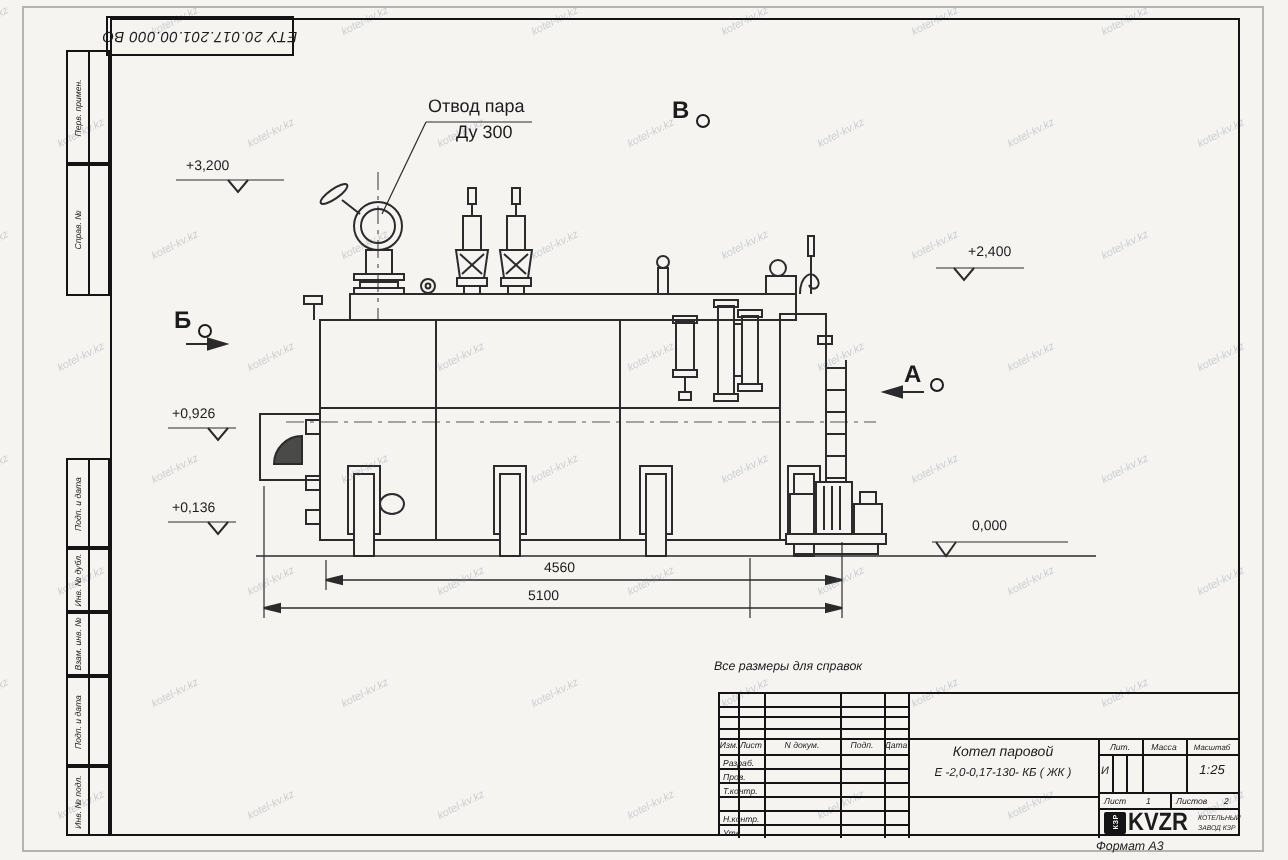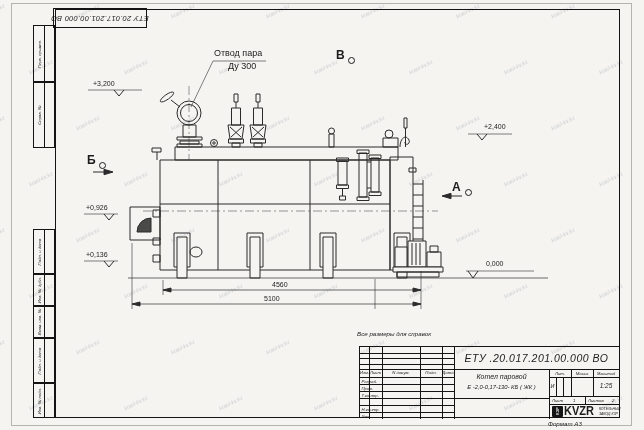--- a/index.html
+++ b/index.html
@@ -352,21 +352,20 @@
     <span class="t it ctr" style="left:60px;top:23px;width:22px;">Подп.</span>
     <span class="t it ctr" style="left:82px;top:23px;width:12px;">Дата</span>
 
     <span class="t it" style="left:1.5px;top:31.5px;">Разраб.</span>
     <span class="t it" style="left:1.5px;top:38.5px;">Пров.</span>
     <span class="t it" style="left:1.5px;top:45.5px;">Т.контр.</span>
     <span class="t it" style="left:1.5px;top:52.5px;"></span>
     <span class="t it" style="left:1.5px;top:59.5px;">Н.контр.</span>
     <span class="t it" style="left:1.5px;top:66.5px;">Утв.</span>
 
-    <div class="docnum">ЕТУ .20.017.201.00.000  ВО</div>
     <div class="pname1 ctr">Котел паровой</div>
     <div class="pname2 ctr">Е -2,0-0,17-130- КБ ( ЖК )</div>
 
     <span class="t it ctr" style="left:189px;top:23.5px;width:22px;">Лит.</span>
     <span class="t it ctr" style="left:211px;top:23.5px;width:22px;">Масса</span>
     <span class="t it ctr" style="left:233px;top:23.5px;width:26px;font-size:3.9px;">Масштаб</span>
     <span class="t it ctr" style="left:189px;top:36px;width:7px;font-size:5.5px;">И</span>
     <span class="t it ctr" style="left:233px;top:35px;width:26px;font-size:6.5px;">1:25</span>
 
     <span class="t it" style="left:192px;top:50.5px;">Лист</span>

